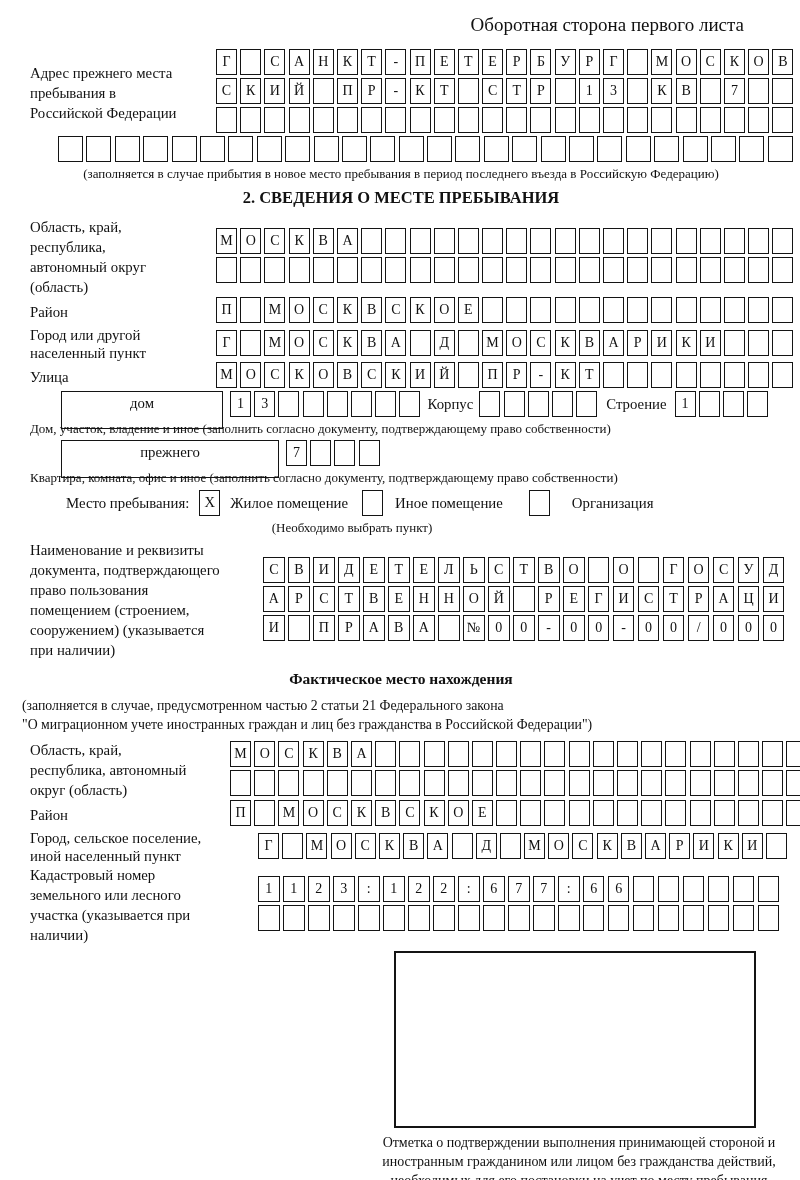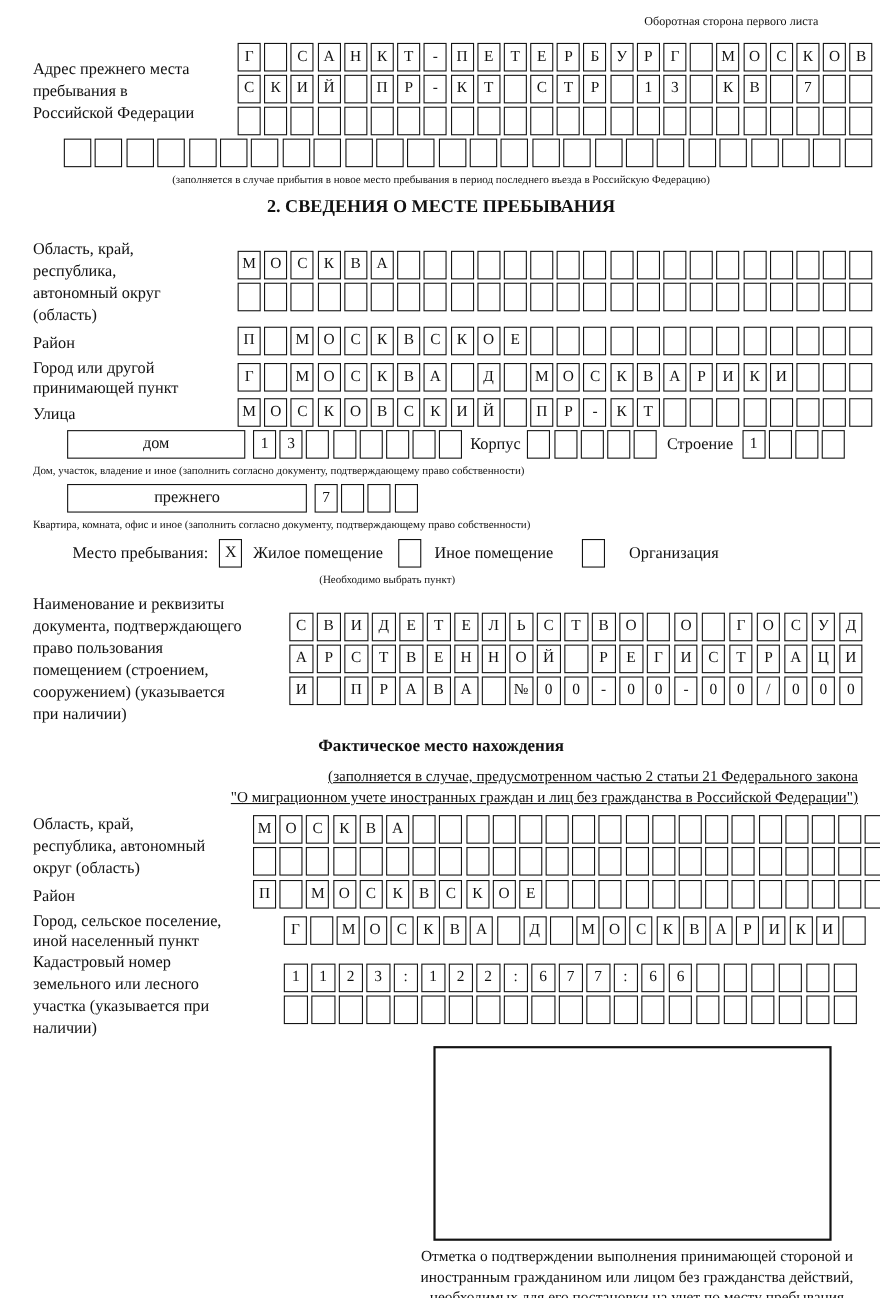--- a/index.html
+++ b/index.html
@@ -3,59 +3,59 @@
 <meta charset="utf-8">
 <style>
   * { box-sizing: border-box; margin: 0; padding: 0; }
   html, body { background: #ffffff; }
   body {
     width: 800px; height: 1180px; overflow: hidden;
     color: #111; font-family: "Liberation Serif", "DejaVu Serif", serif;
   }
   .page { padding: 14px 20px 0 22px; }
 
-  .header-note { text-align: right; font-size: 11px; padding-right: 36px; margin-bottom: 13px; }
+  .header-note { text-align: right; font-size: 19px; padding-right: 36px; margin-bottom: 13px; }
 
   .frow { display: flex; align-items: center; }
   .flabel { font-size: 14.8px; line-height: 20px; padding-left: 8px; flex: 0 0 auto; }
   .flabel.lh18 { line-height: 18px; }
   .w158 { width: 158px; }
   .w172 { width: 172px; }
   .w205 { width: 205px; }
   .w200 { width: 200px; }
 
   .cellrow { white-space: nowrap; height: 26px; margin-bottom: 3px; padding-left: 36px; }
   .cell {
     display: inline-block; width: 21px; height: 26px;
     border: 1.6px solid #141414; margin-right: 3.2px;
     text-align: center; font-size: 14px; line-height: 23px; vertical-align: top;
   }
   .wide .cell { width: 25px; margin-right: 3.4px; }
   .p25 .cell { width: 21.7px; margin-right: 3.3px; }
 
-  .note { font-size: 10px; line-height: 17px; }
+  .note { font-size: 13px; line-height: 17px; }
   .center { text-align: center; }
 
-  .sect-title { font-size: 16.5px; font-weight: bold; text-align: center; margin: 6px 0 19px 0; }
+  .sect-title { font-size: 16.5px; font-weight: bold; text-align: center; margin: 6px 0 9px 0; }
 
   .named-box {
-    display: inline-block; border: 1.6px solid #141414; height: 26px;
+    display: inline-block; border: 1.6px solid #141414; height: 38px;
     text-align: center; font-size: 14.8px; line-height: 23px; vertical-align: top;
   }
   .inline-label { font-size: 14.8px; line-height: 26px; display: inline-block; vertical-align: top; }
 
   .checkbox {
     display: inline-block; width: 21px; height: 26px; border: 1.6px solid #141414;
     text-align: center; font-size: 14.5px; line-height: 23px; vertical-align: top;
   }
 
   .mb2 { margin-bottom: 2px; } .mb4 { margin-bottom: 4px; } .mb6 { margin-bottom: 6px; }
 
   .fact-title { font-size: 15.5px; font-weight: bold; text-align: center; margin: 10px 0 8px 0; }
-  .fact-note { font-size: 13.8px; line-height: 19px; text-align: right; text-decoration: underline; }
+  .fact-note { font-size: 13.8px; line-height: 19px; text-align: left; }
 
   .kadastr-grid { }
 
   .stamp-box {
     margin-left: 372px; margin-top: 6px;
     width: 362px; height: 177px; border: 2px solid #141414;
   }
   .stamp-caption {
     margin-left: 352px; margin-top: 5px; width: 410px;
     font-size: 14px; line-height: 19px; text-align: center;
@@ -95,21 +95,21 @@
 
   <section>
     <div class="frow">
       <div class="flabel w158">Район</div>
       <div class="cellrow"><span class="cell">П</span><span class="cell">&nbsp;</span><span class="cell">М</span><span class="cell">О</span><span class="cell">С</span><span class="cell">К</span><span class="cell">В</span><span class="cell">С</span><span class="cell">К</span><span class="cell">О</span><span class="cell">Е</span><span class="cell">&nbsp;</span><span class="cell">&nbsp;</span><span class="cell">&nbsp;</span><span class="cell">&nbsp;</span><span class="cell">&nbsp;</span><span class="cell">&nbsp;</span><span class="cell">&nbsp;</span><span class="cell">&nbsp;</span><span class="cell">&nbsp;</span><span class="cell">&nbsp;</span><span class="cell">&nbsp;</span><span class="cell">&nbsp;</span><span class="cell">&nbsp;</span></div>
     </div>
   </section>
 
   <section>
     <div class="frow">
-      <div class="flabel w158 lh18">Город или другой принимающей пункт</div>
+      <div class="flabel w158 lh18">Город или другой населенный пункт</div>
       <div class="cellrow"><span class="cell">Г</span><span class="cell">&nbsp;</span><span class="cell">М</span><span class="cell">О</span><span class="cell">С</span><span class="cell">К</span><span class="cell">В</span><span class="cell">А</span><span class="cell">&nbsp;</span><span class="cell">Д</span><span class="cell">&nbsp;</span><span class="cell">М</span><span class="cell">О</span><span class="cell">С</span><span class="cell">К</span><span class="cell">В</span><span class="cell">А</span><span class="cell">Р</span><span class="cell">И</span><span class="cell">К</span><span class="cell">И</span><span class="cell">&nbsp;</span><span class="cell">&nbsp;</span><span class="cell">&nbsp;</span></div>
     </div>
   </section>
 
   <section>
     <div class="frow">
       <div class="flabel w158">Улица</div>
       <div class="cellrow"><span class="cell">М</span><span class="cell">О</span><span class="cell">С</span><span class="cell">К</span><span class="cell">О</span><span class="cell">В</span><span class="cell">С</span><span class="cell">К</span><span class="cell">И</span><span class="cell">Й</span><span class="cell">&nbsp;</span><span class="cell">П</span><span class="cell">Р</span><span class="cell">-</span><span class="cell">К</span><span class="cell">Т</span><span class="cell">&nbsp;</span><span class="cell">&nbsp;</span><span class="cell">&nbsp;</span><span class="cell">&nbsp;</span><span class="cell">&nbsp;</span><span class="cell">&nbsp;</span><span class="cell">&nbsp;</span><span class="cell">&nbsp;</span></div>
     </div>
   </section>

